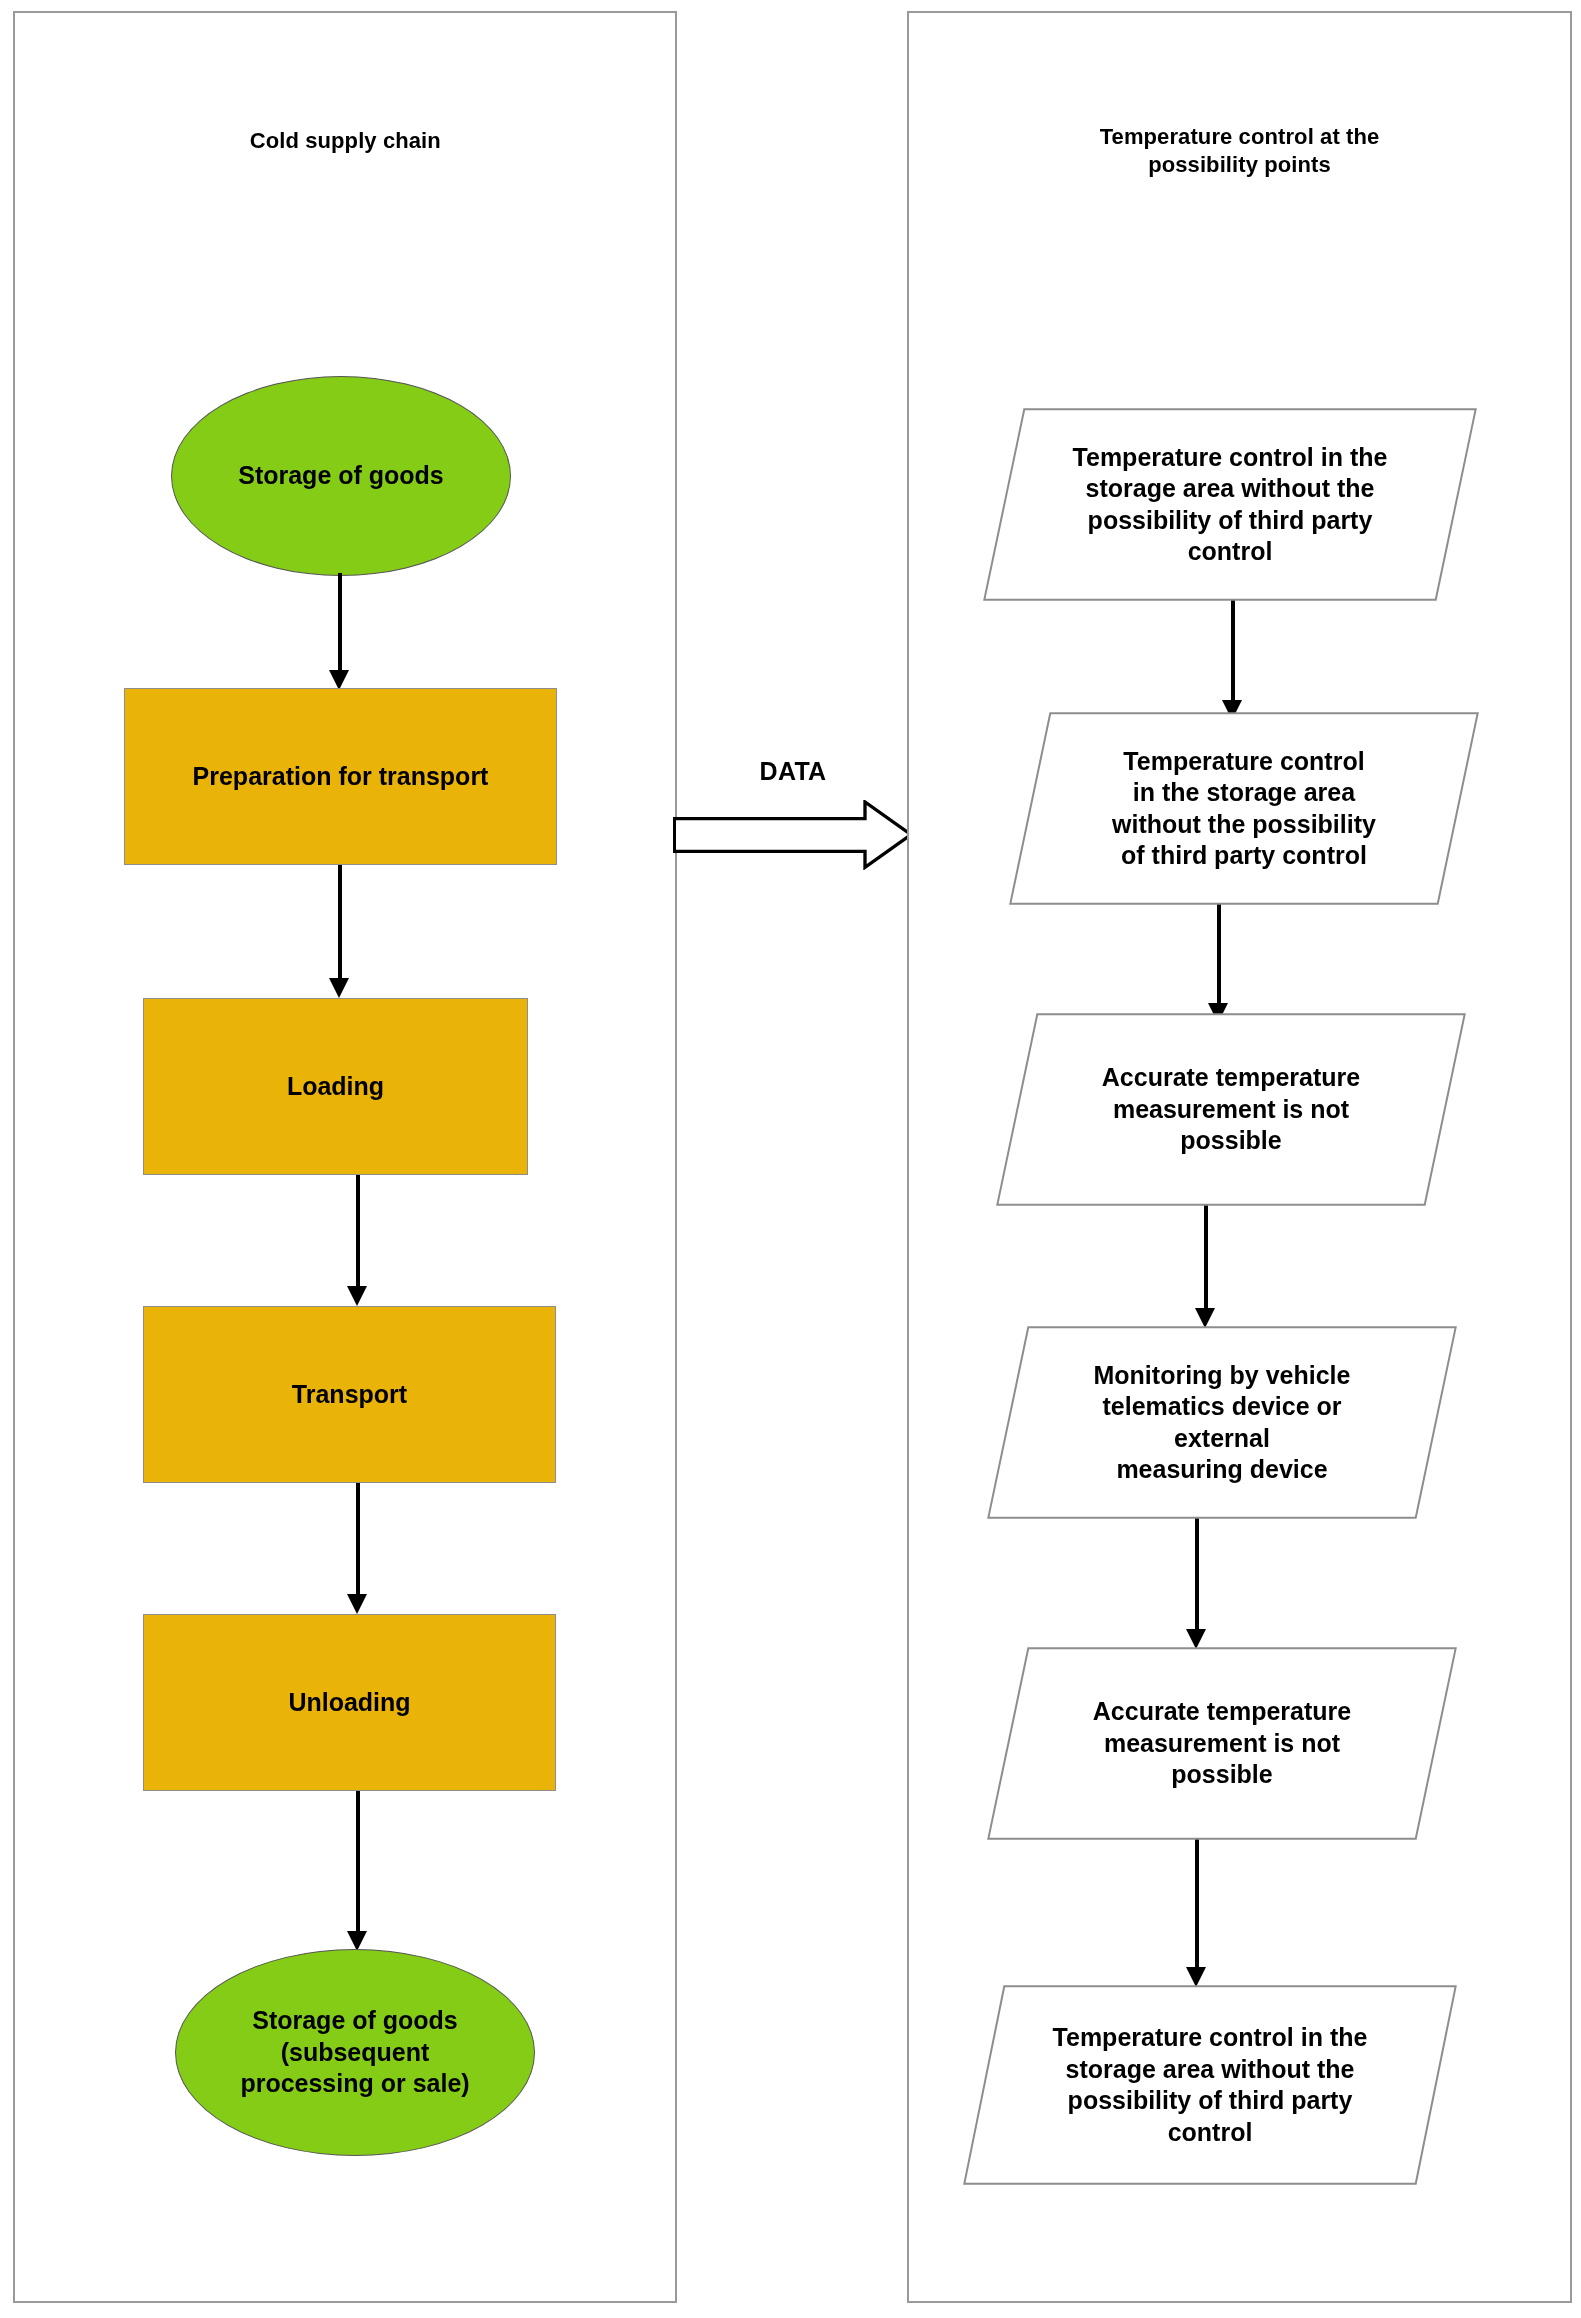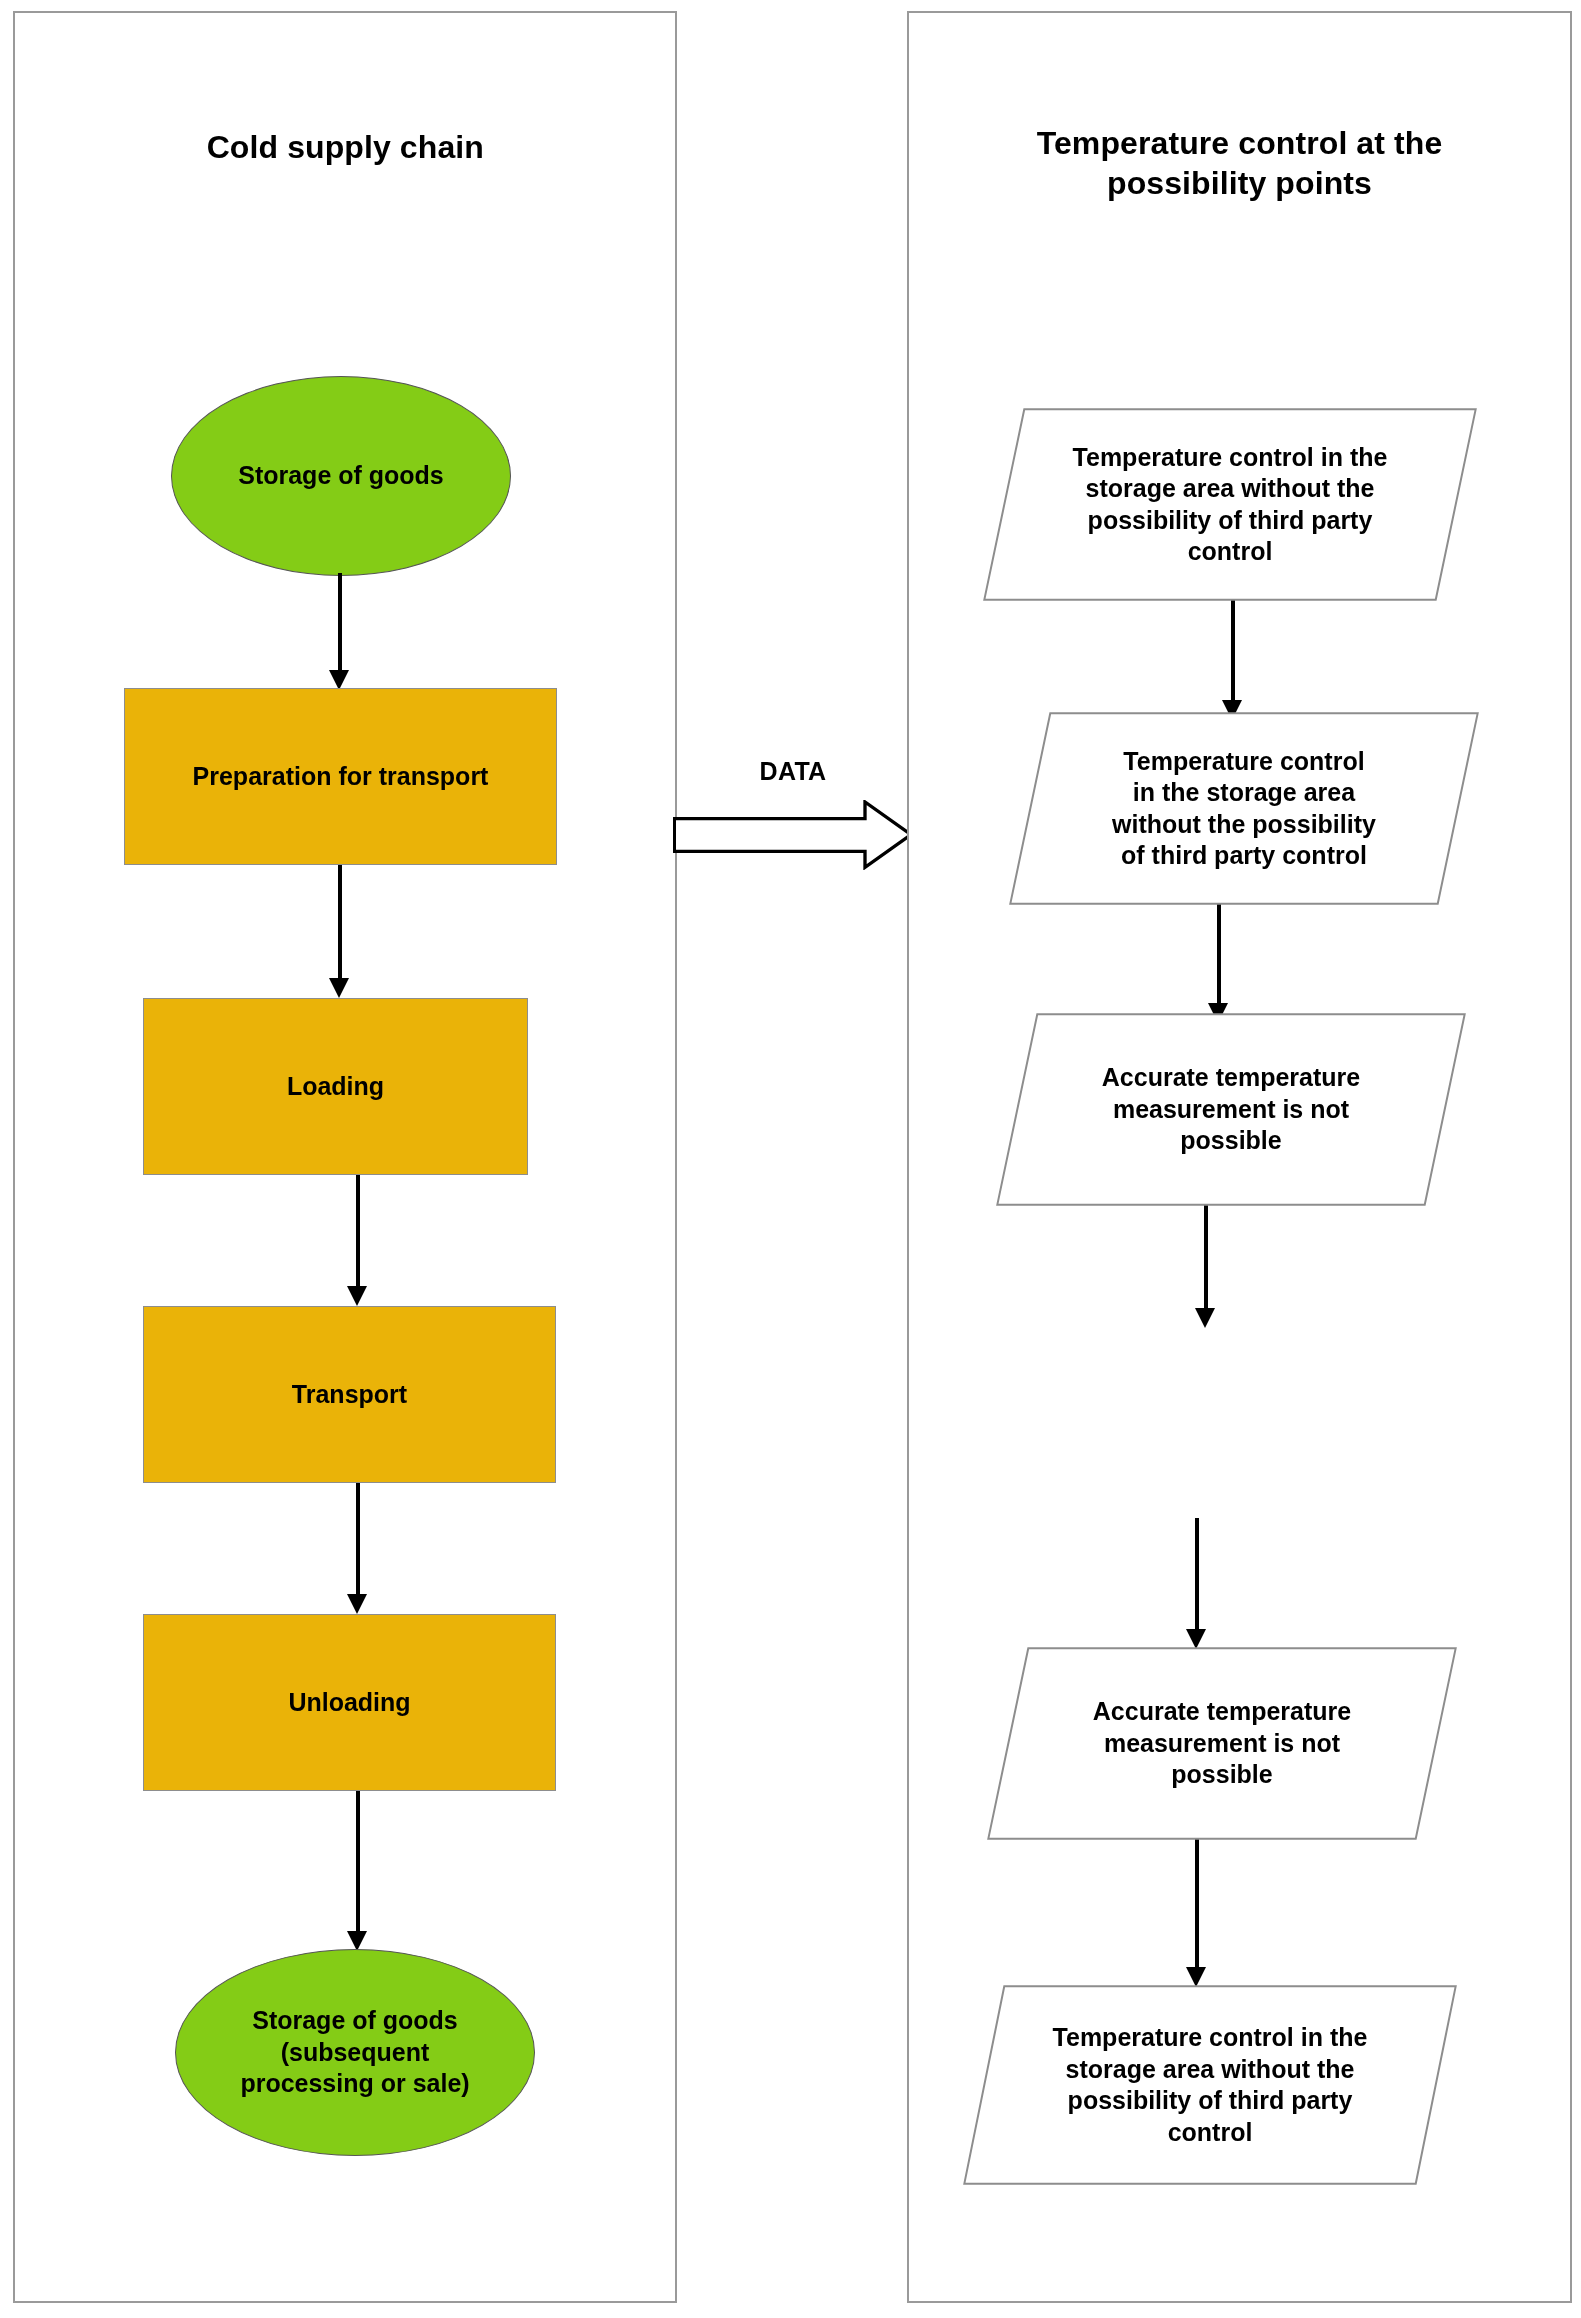--- a/index.html
+++ b/index.html
@@ -25,21 +25,21 @@
   }
   #panel-left  { left: 13.3px;   top: 10.7px; width: 664px;  height: 2292px; }
   #panel-right { left: 907px; top: 10.7px; width: 665px;  height: 2292px; }
 
   .panel-title {
     position: absolute;
     left: 0;
     width: 100%;
     text-align: center;
     font-weight: bold;
-    font-size: 32px;
+    font-size: 22px;
     line-height: 1.25;
     color: #000000;
     letter-spacing: 0.1px;
   }
 
   
   .shape-text {
     position: relative;
     z-index: 2;
     font-weight: bold;
@@ -237,20 +237,29 @@
     <div class="shape-text">Accurate temperature
 measurement is not
 possible</div>
   </div>
 
   <div class="conn" style="left:1156px; top:1205px; width:100px; height:123px;">
     <div class="stem" style="height:103px;"></div>
     <div class="head"></div>
   </div>
 
+  <div class="node para" style="left:987px; top:1326px; width:470px; height:193px;">
+    <svg viewBox="0 0 706 290" preserveAspectRatio="none" aria-hidden="true">
+      <polygon points="62,2 704,2 644,288 2,288" fill="#ffffff" stroke="#8d8d8d" stroke-width="3"></polygon>
+    </svg>
+    <div class="shape-text">Monitoring by vehicle
+telematics device or
+external
+measuring device</div>
+  </div>
 
   <div class="conn" style="left:1147px; top:1518px; width:100px; height:131px;">
     <div class="stem" style="height:111px;"></div>
     <div class="head"></div>
   </div>
 
   <div class="node para" style="left:987px; top:1647px; width:470px; height:193px;">
     <svg viewBox="0 0 706 290" preserveAspectRatio="none" aria-hidden="true">
       <polygon points="62,2 704,2 644,288 2,288" fill="#ffffff" stroke="#8d8d8d" stroke-width="3"></polygon>
     </svg>

